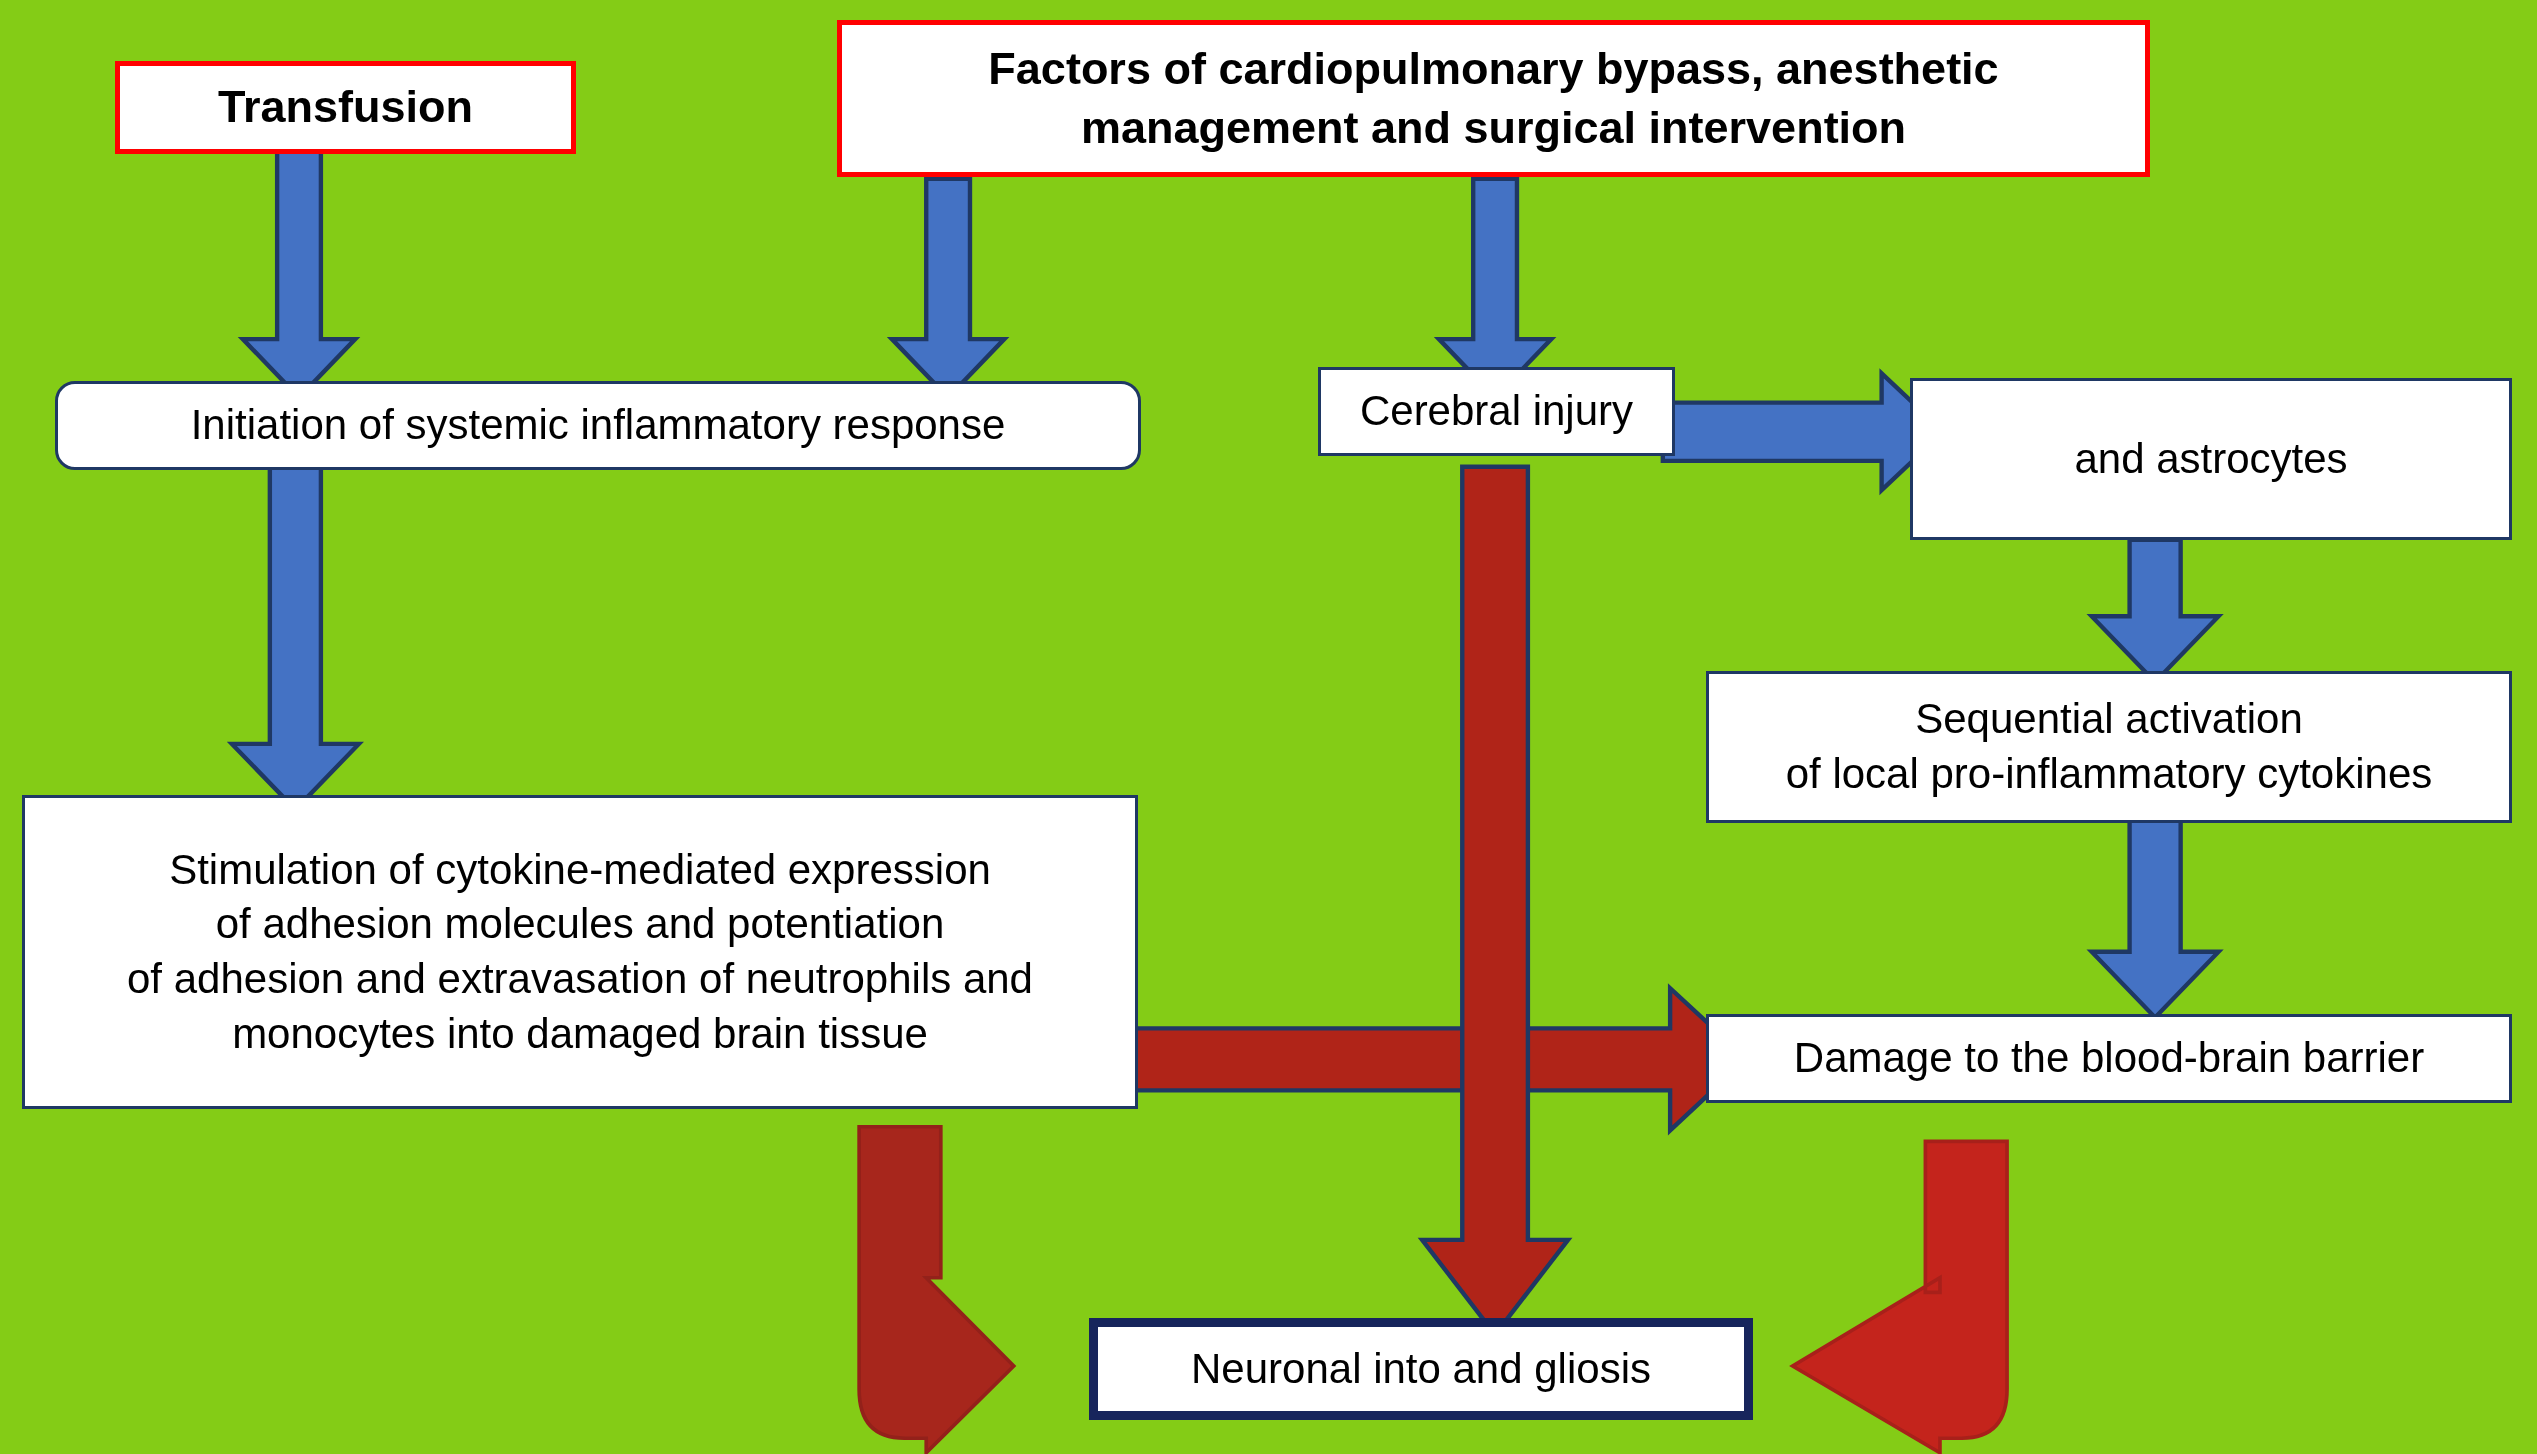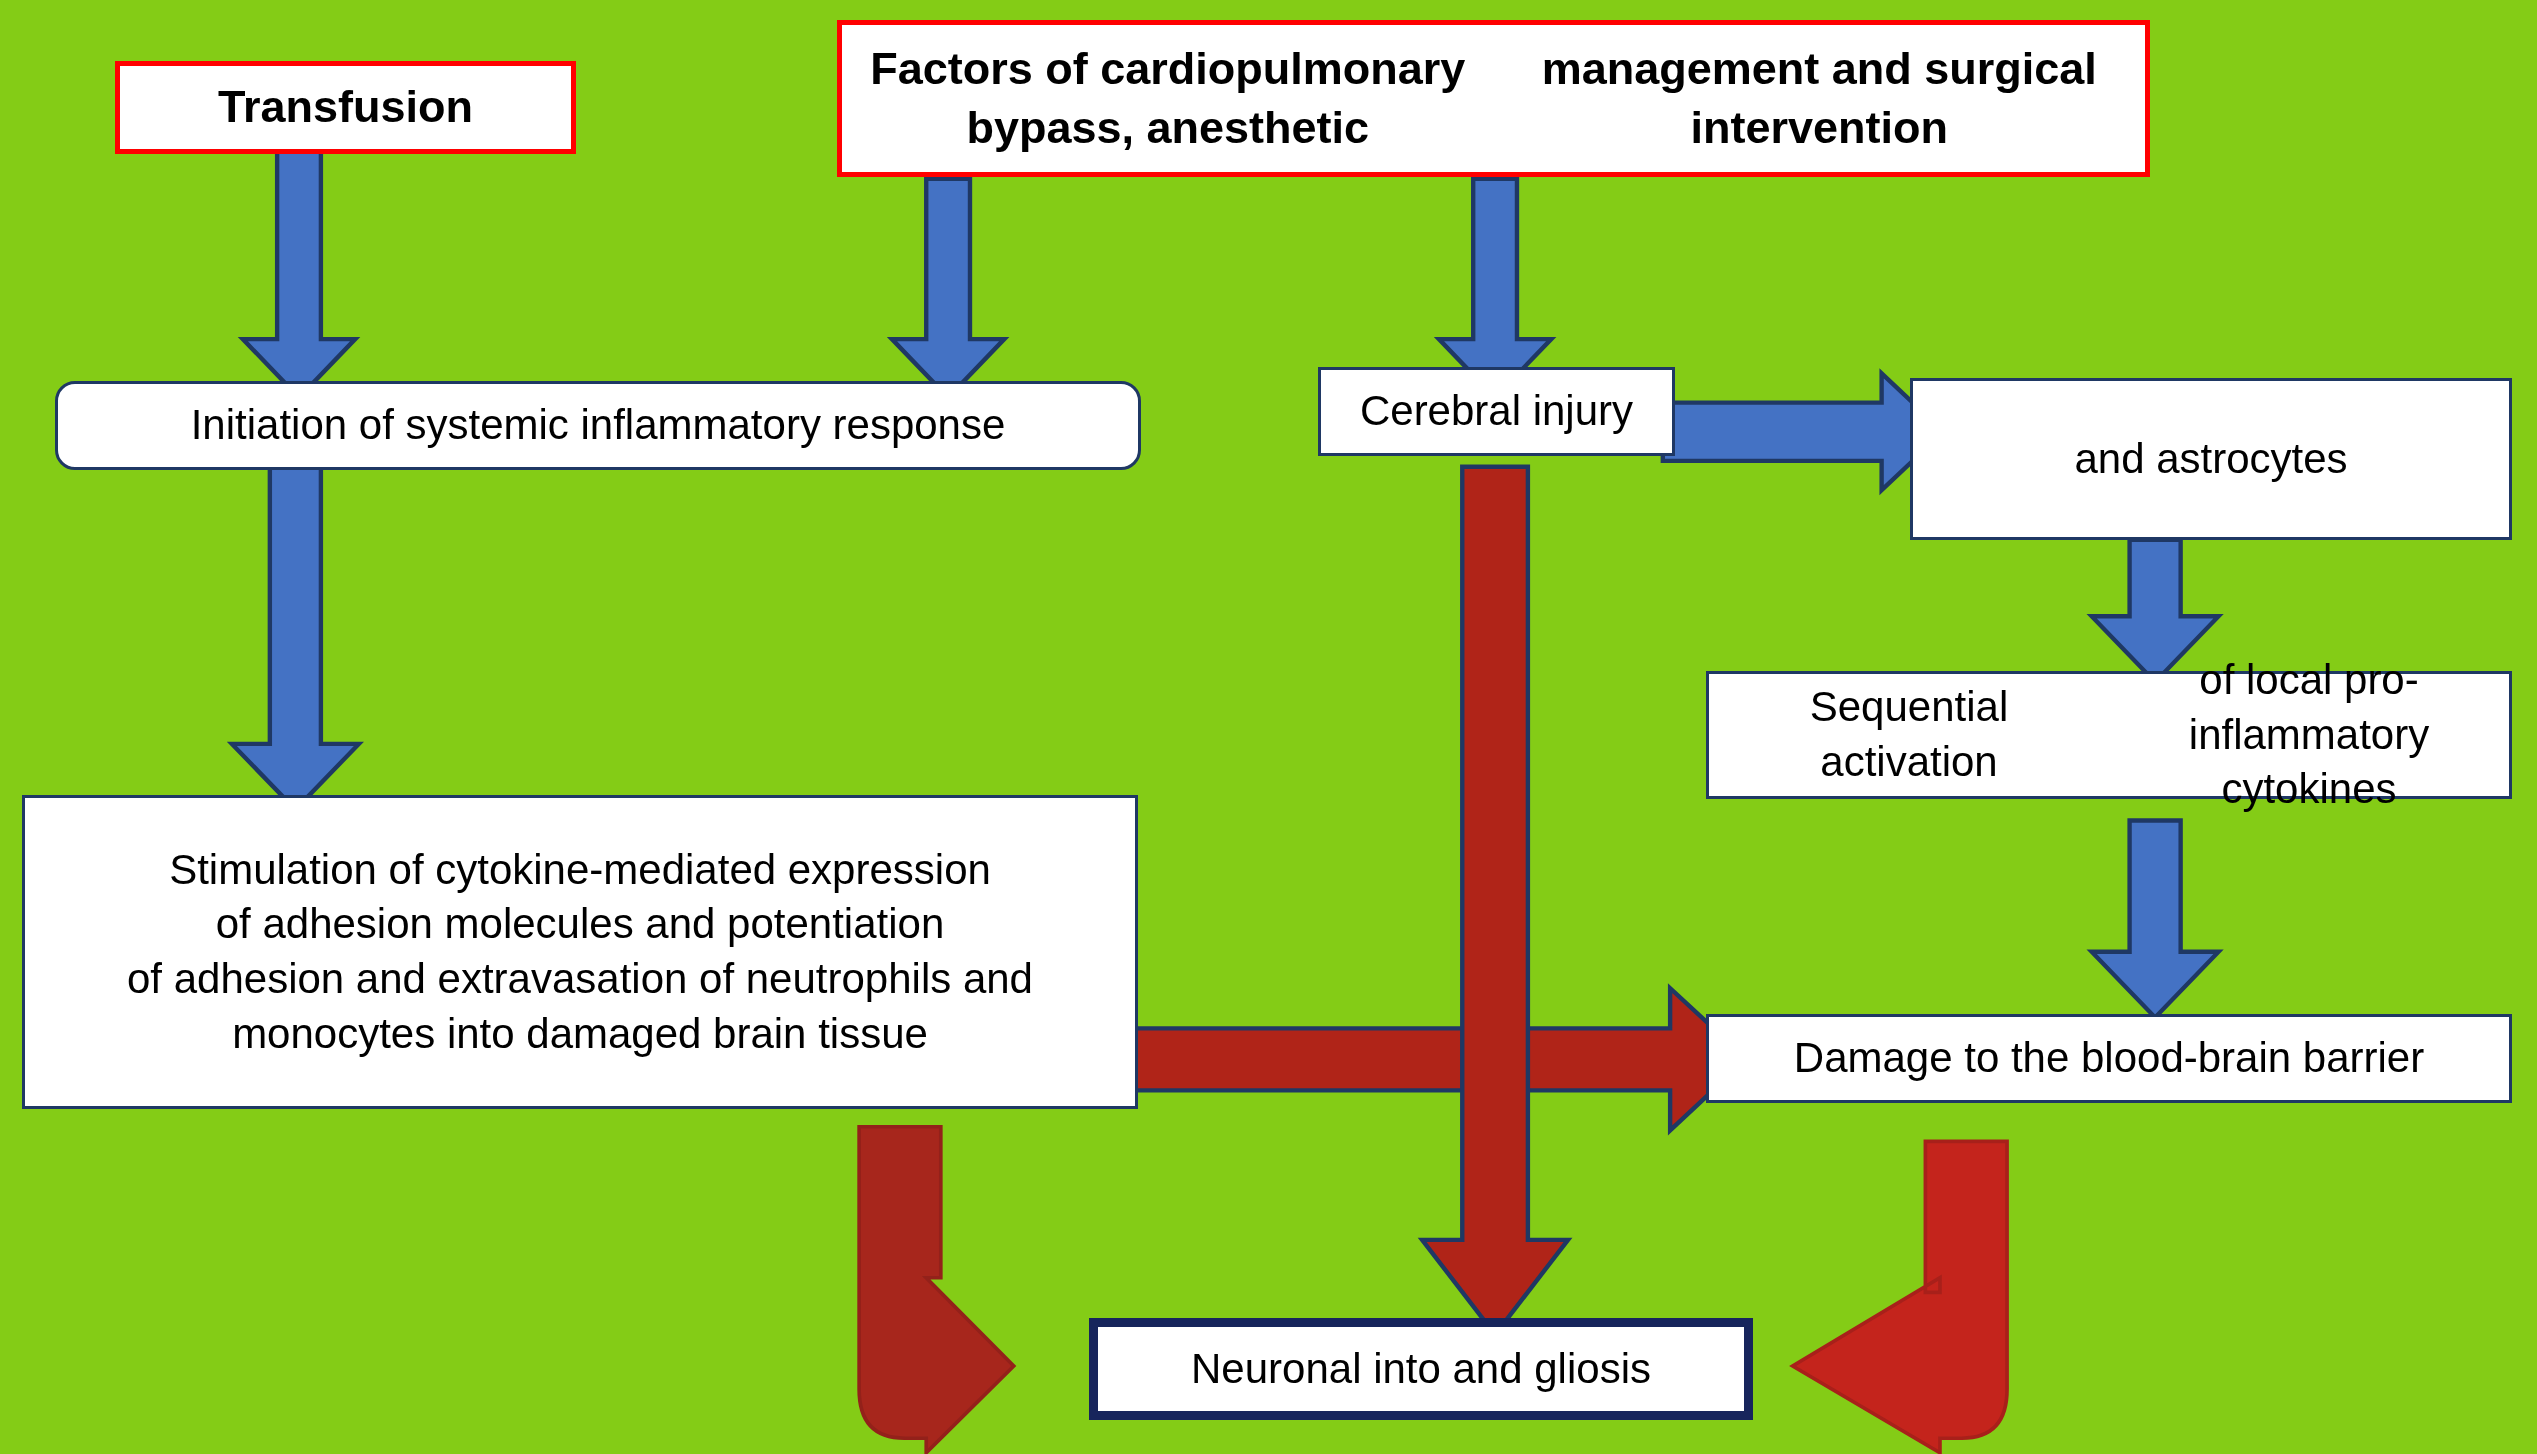--- a/index.html
+++ b/index.html
@@ -96,38 +96,38 @@
                L 2640 1772
                Z" fill="#C4241C" stroke="#A8201A" stroke-width="5"></path>
     </g>
 
   </svg>
 
   <div class="box box-red t-lg" style="left:115px;top:61px;width:461px;height:93px;">
     <span>Transfusion</span>
   </div>
 
-  <div class="box box-red t-lg" style="left:837px;top:20.4px;width:1313px;height:157px;flex-direction:row;">
+  <div class="box box-red t-lg" style="left:837px;top:20.4px;width:1313px;height:157px;flex-direction:column;">
     <span>Factors of cardiopulmonary bypass, anesthetic</span>
     <span>management and surgical intervention</span>
   </div>
 
   <div class="box box-blue t-md" style="left:55px;top:381px;width:1086px;height:89px;border-radius:20px;">
     <span>Initiation of systemic inflammatory response</span>
   </div>
 
   <div class="box box-blue t-md" style="left:1318px;top:367px;width:357px;height:89px;">
     <span>Cerebral injury</span>
   </div>
 
   <div class="box box-blue t-md" style="left:1910px;top:378px;width:602px;height:162px;flex-direction:column;">
     <span>and astrocytes</span>
   </div>
 
-  <div class="box box-blue t-md" style="left:1706px;top:671px;width:806px;height:128px;flex-direction:row;justify-content:center;">
+  <div class="box box-blue t-md" style="left:1706px;top:671px;width:806px;height:152px;flex-direction:column;justify-content:center;">
     <span>Sequential activation</span>
     <span>of local pro-inflammatory cytokines</span>
   </div>
 
   <div class="box box-blue t-md" style="left:22px;top:795px;width:1116px;height:314px;flex-direction:column;">
     <span>Stimulation of cytokine-mediated expression</span>
     <span>of adhesion molecules and potentiation</span>
     <span>of adhesion and extravasation of neutrophils and</span>
     <span>monocytes into damaged brain tissue</span>
   </div>

